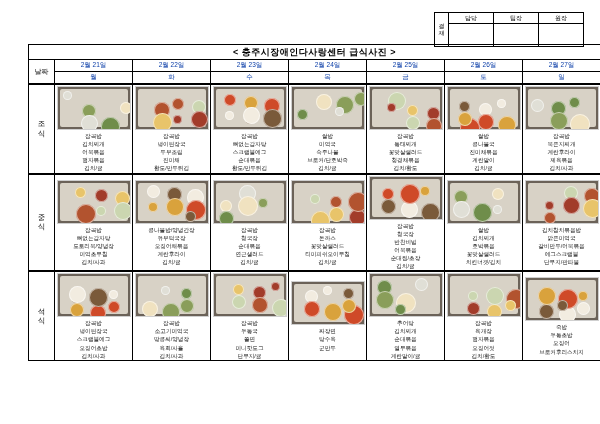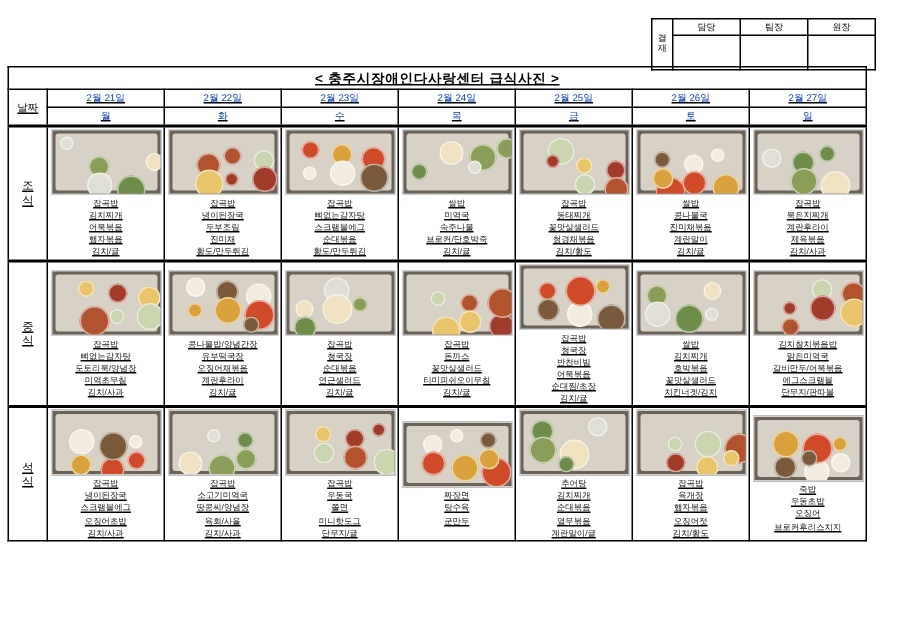--- a/index.html
+++ b/index.html
@@ -47,23 +47,22 @@
     height: 10px;
   }
   .approval .sig {
     height: 22px;
   }
 
   
   .menu-wrap {
     position: absolute;
     top: 44px;
-    left: 5px;
+    left: 28px;
     right: 14px;
-    text-decoration: underline;
   }
   table.menu {
     border-collapse: collapse;
     width: 572px;
     table-layout: fixed;
   }
   table.menu td, table.menu th {
     border: 1px solid #000;
     padding: 0;
     vertical-align: middle;

